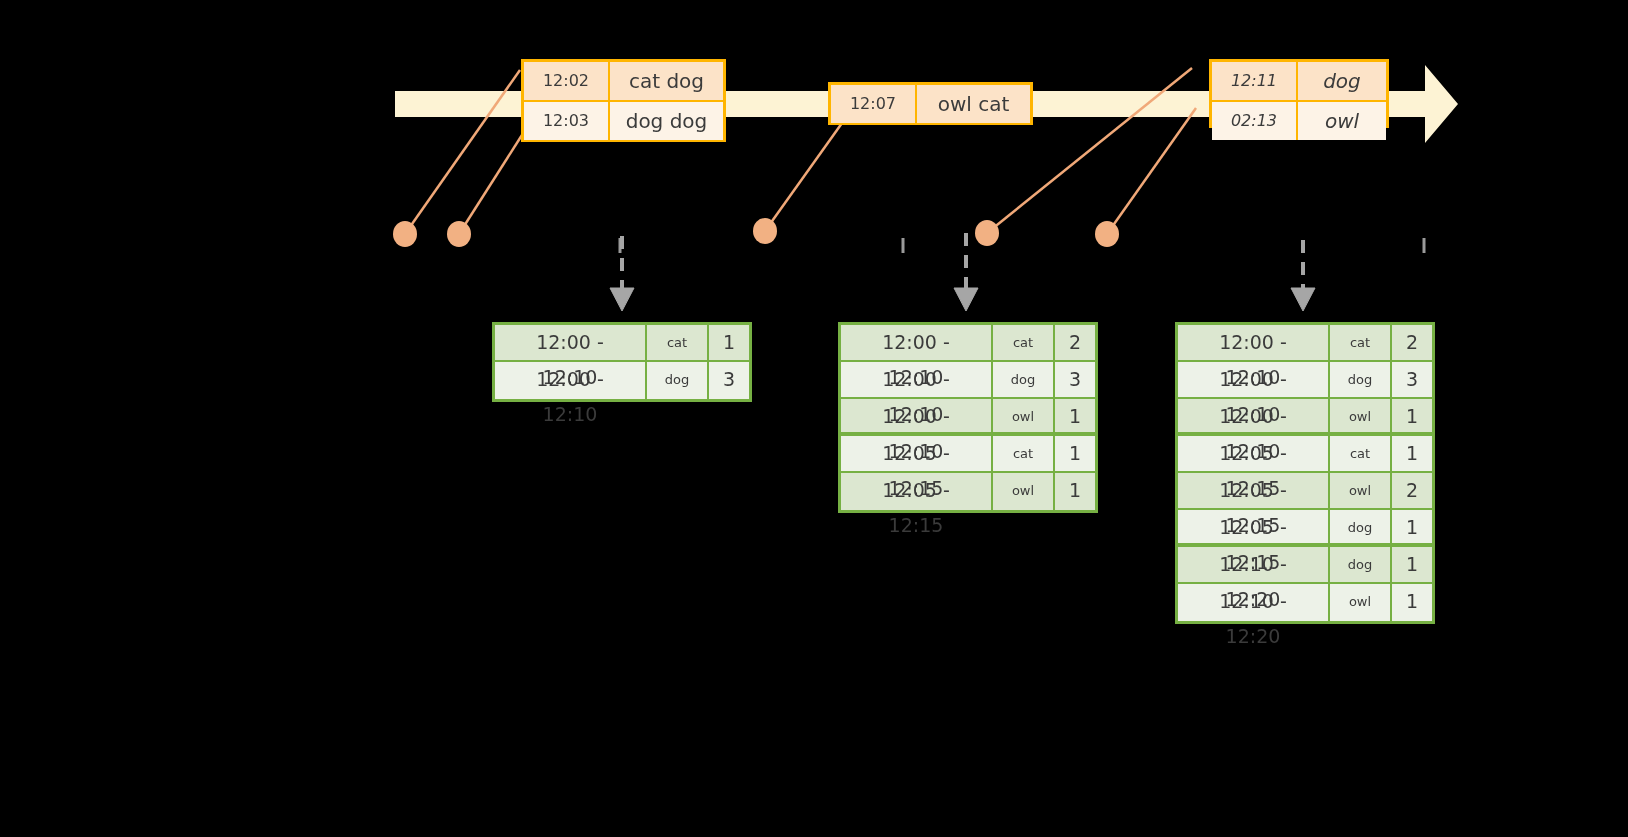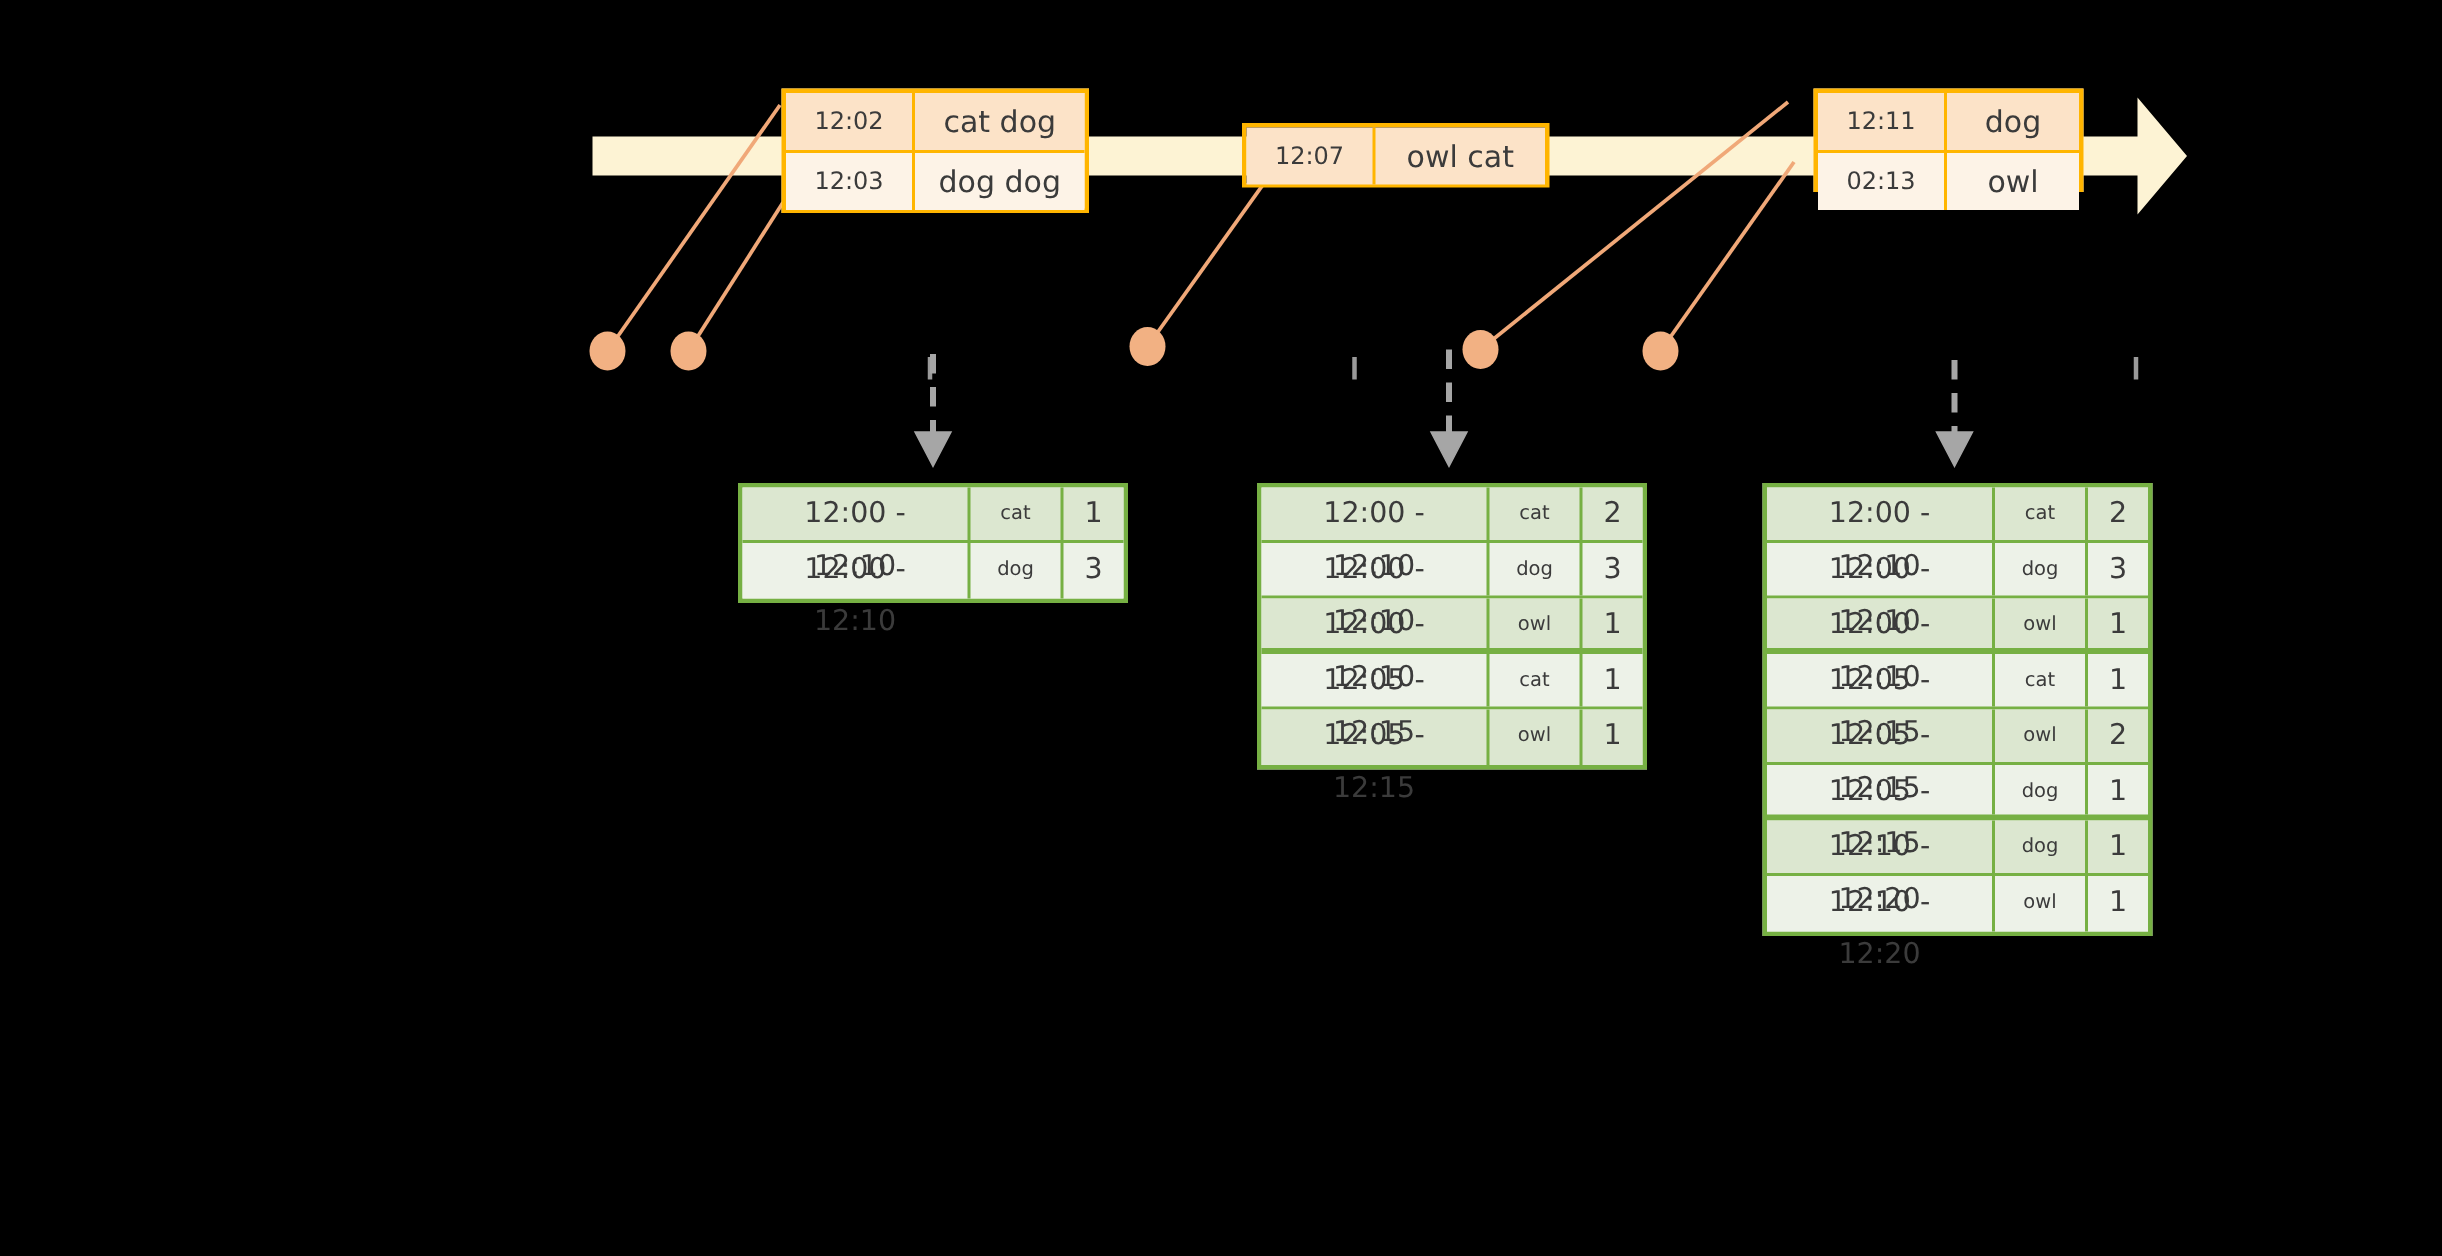--- a/index.html
+++ b/index.html
@@ -147,21 +147,21 @@
     </div>
   </div>
 
   <div class="event-box" style="left:828px;top:82px;width:205px;height:43px;">
     <div class="event-row odd">
       <div class="ev-time">12:07</div>
       <div class="ev-payload">owl cat</div>
     </div>
   </div>
 
-  <div class="event-box" style="left:1209px;top:59px;width:180px;height:69px;">
+  <div class="event-box" style="left:1209px;top:59px;width:180px;height:69px;font-style:italic;">
     <div class="event-row odd">
       <div class="ev-time">12:11</div>
       <div class="ev-payload">dog</div>
     </div>
     <div class="event-row even">
       <div class="ev-time">02:13</div>
       <div class="ev-payload">owl</div>
     </div>
   </div>
 

